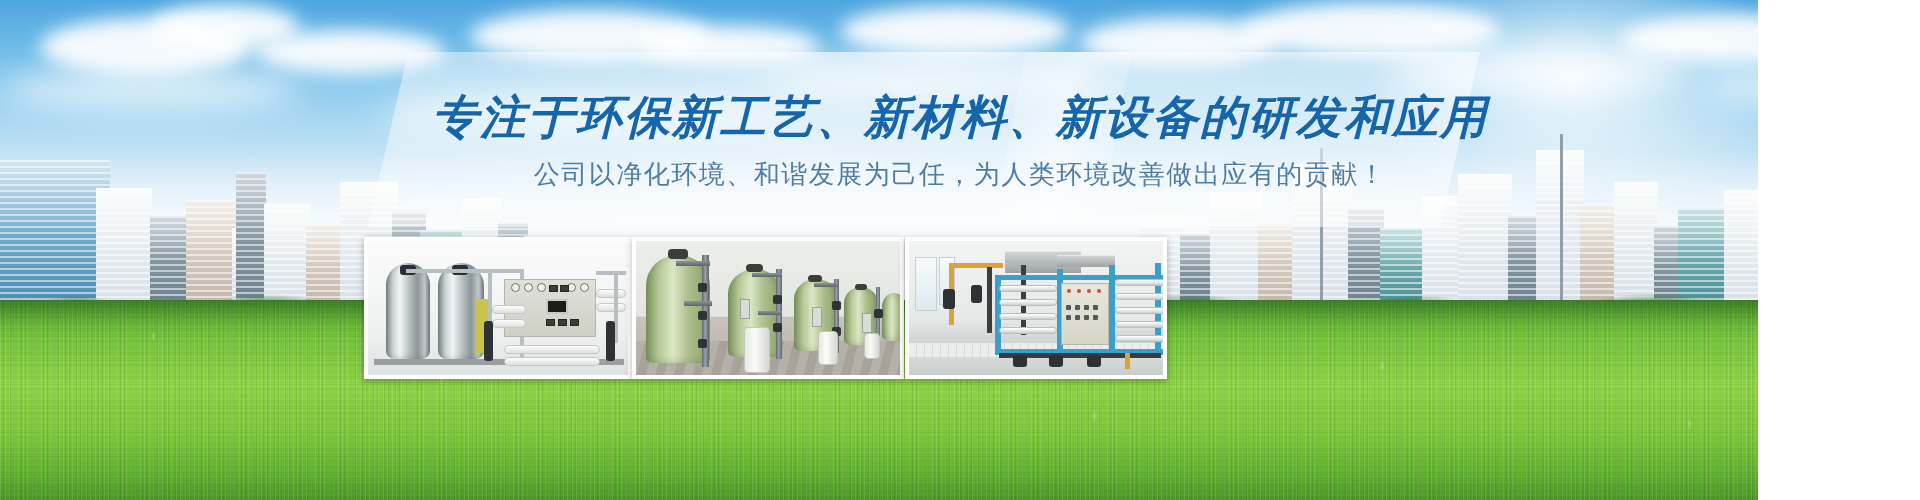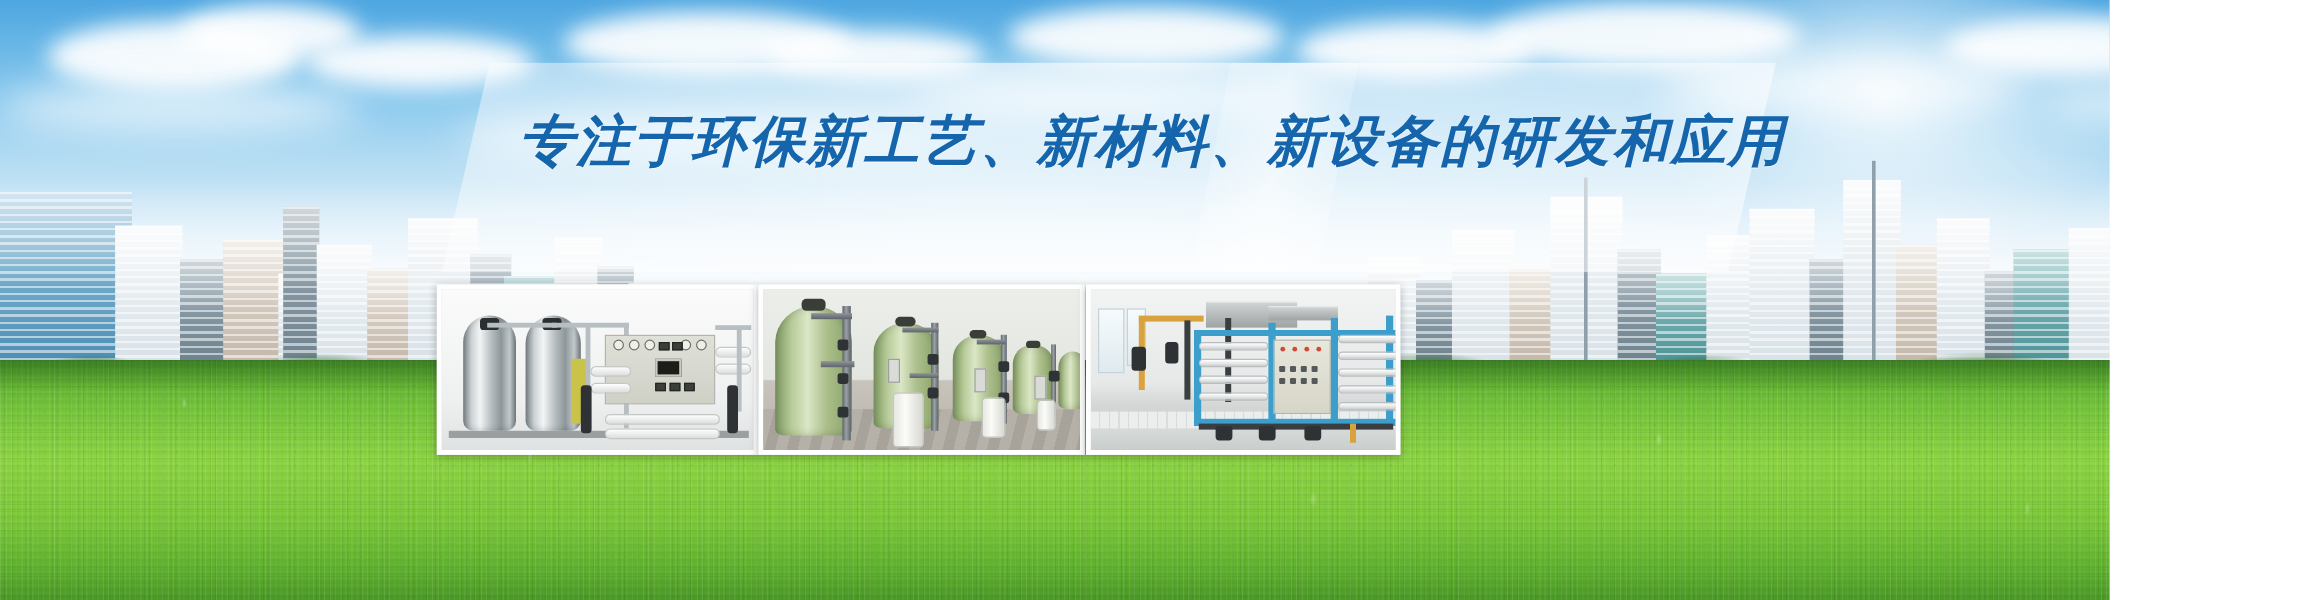--- a/index.html
+++ b/index.html
@@ -255,20 +255,21 @@
 
   <div class="treeline"></div>
 
   <div class="grass"></div>
 
   <div class="panel"></div>
   <div class="panel-streak"></div>
 
   <div class="text-block">
     <div class="headline">专注于环保新工艺、新材料、新设备的研发和应用</div>
+    <div class="subline-cn">公司以净化环境、和谐发展为己任，为人类环境改善做出应有的贡献！</div>
   </div>
 
   <div class="photos">
 
     <div class="photo p1">
       <div class="photo-inner">
         <div class="ph1-bg"></div>
         <div class="base" style="left:6px; bottom:10px; width:250px; height:6px;"></div>
         <div class="st-tank" style="left:18px;  width:44px; height:96px;"></div>
         <div class="st-tank" style="left:70px;  width:46px; height:96px;"></div>

